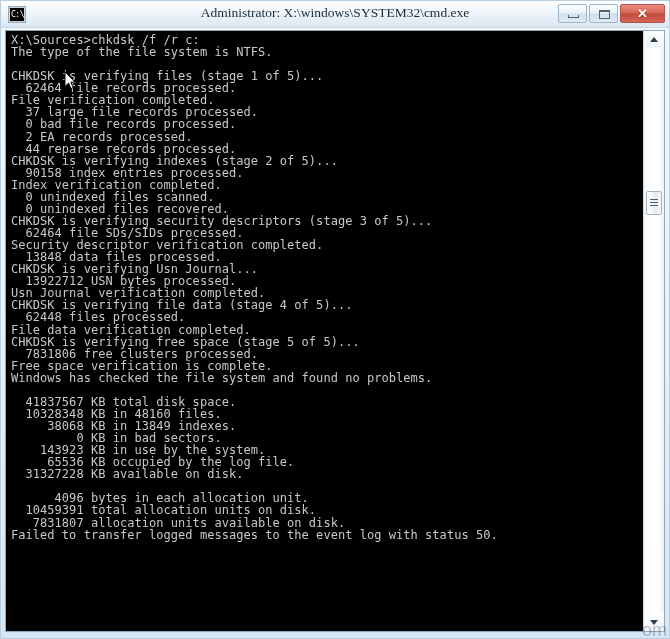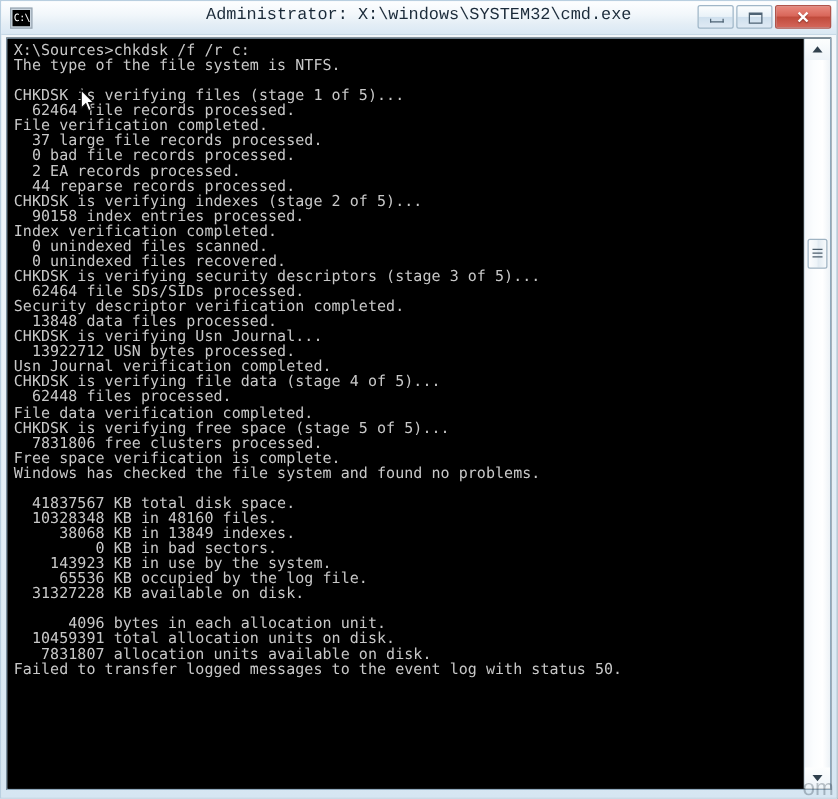--- a/index.html
+++ b/index.html
@@ -64,21 +64,21 @@
     overflow: hidden;
   }
   .title-text {
     position: absolute;
     left: 0;
     right: 0;
     top: 4px;
     text-align: center;
     font-size: 13.5px;
     color: #1b2b3a;
-    font-family: Liberation Mono, monospace;
+    font-family: Liberation Serif, serif;
     white-space: nowrap;
   }
 
   
   .winbtns {
     position: absolute;
     right: 4px;
     top: 3px;
     display: flex;
     gap: 2px;

